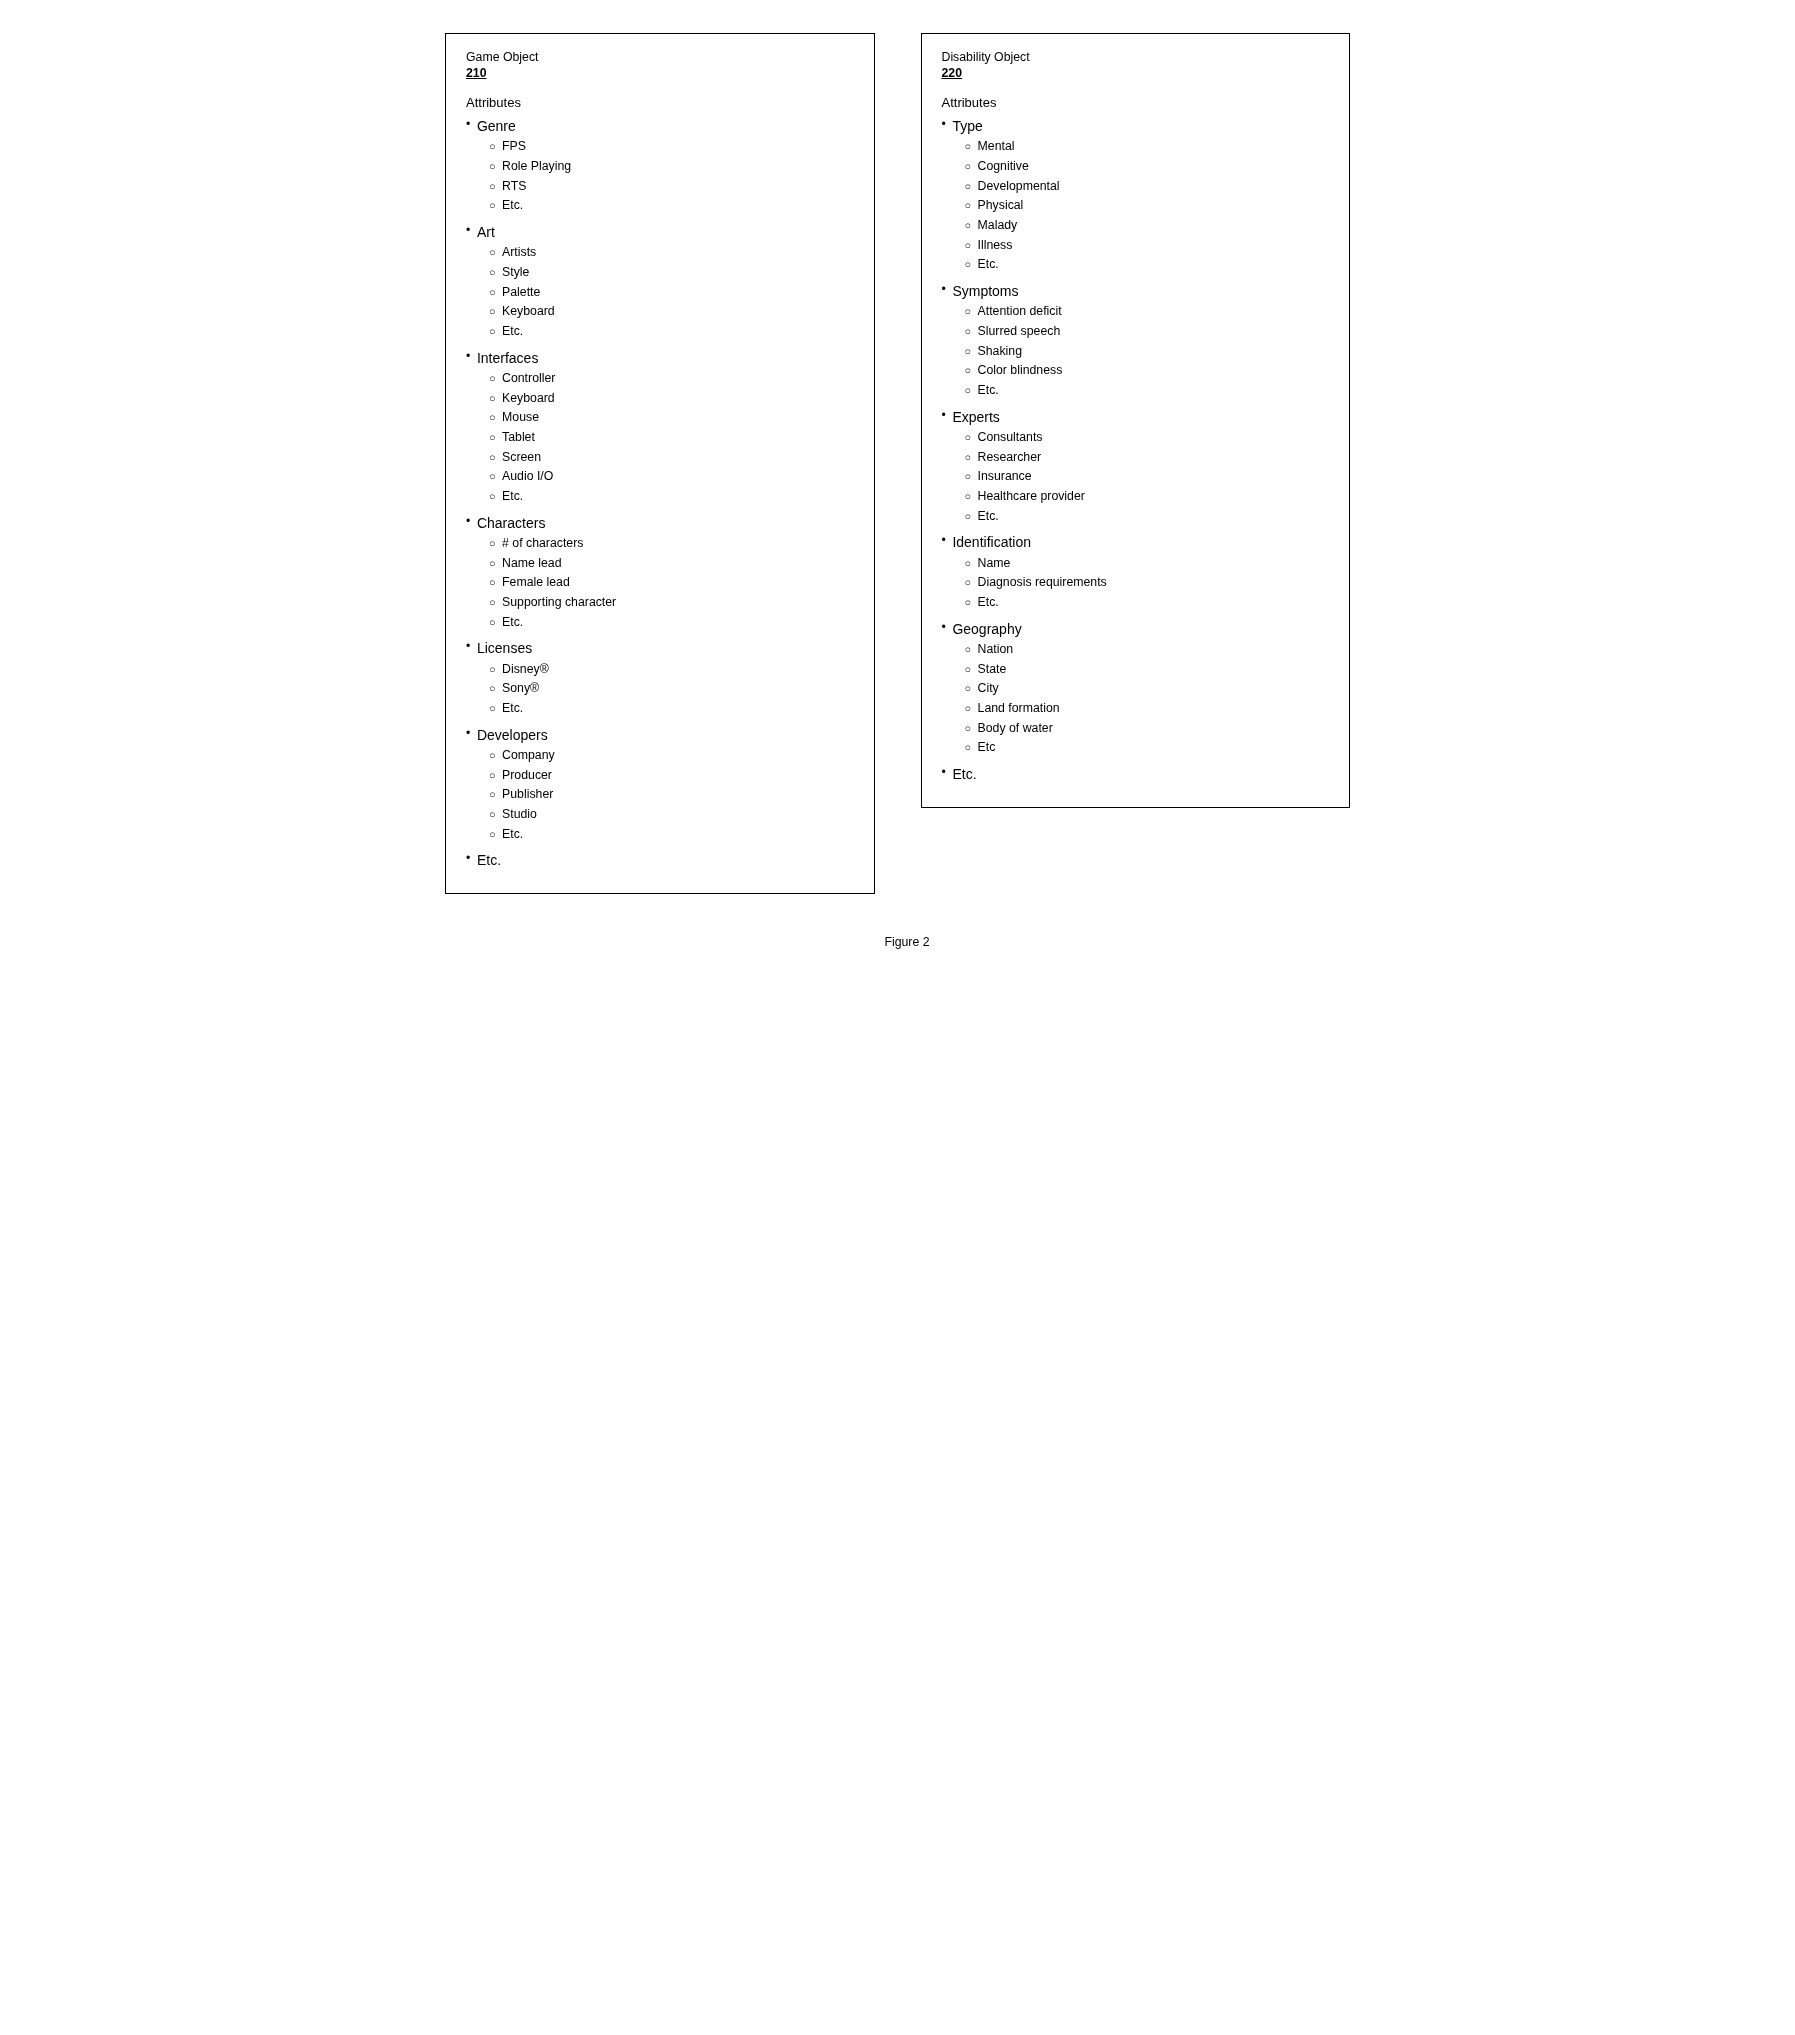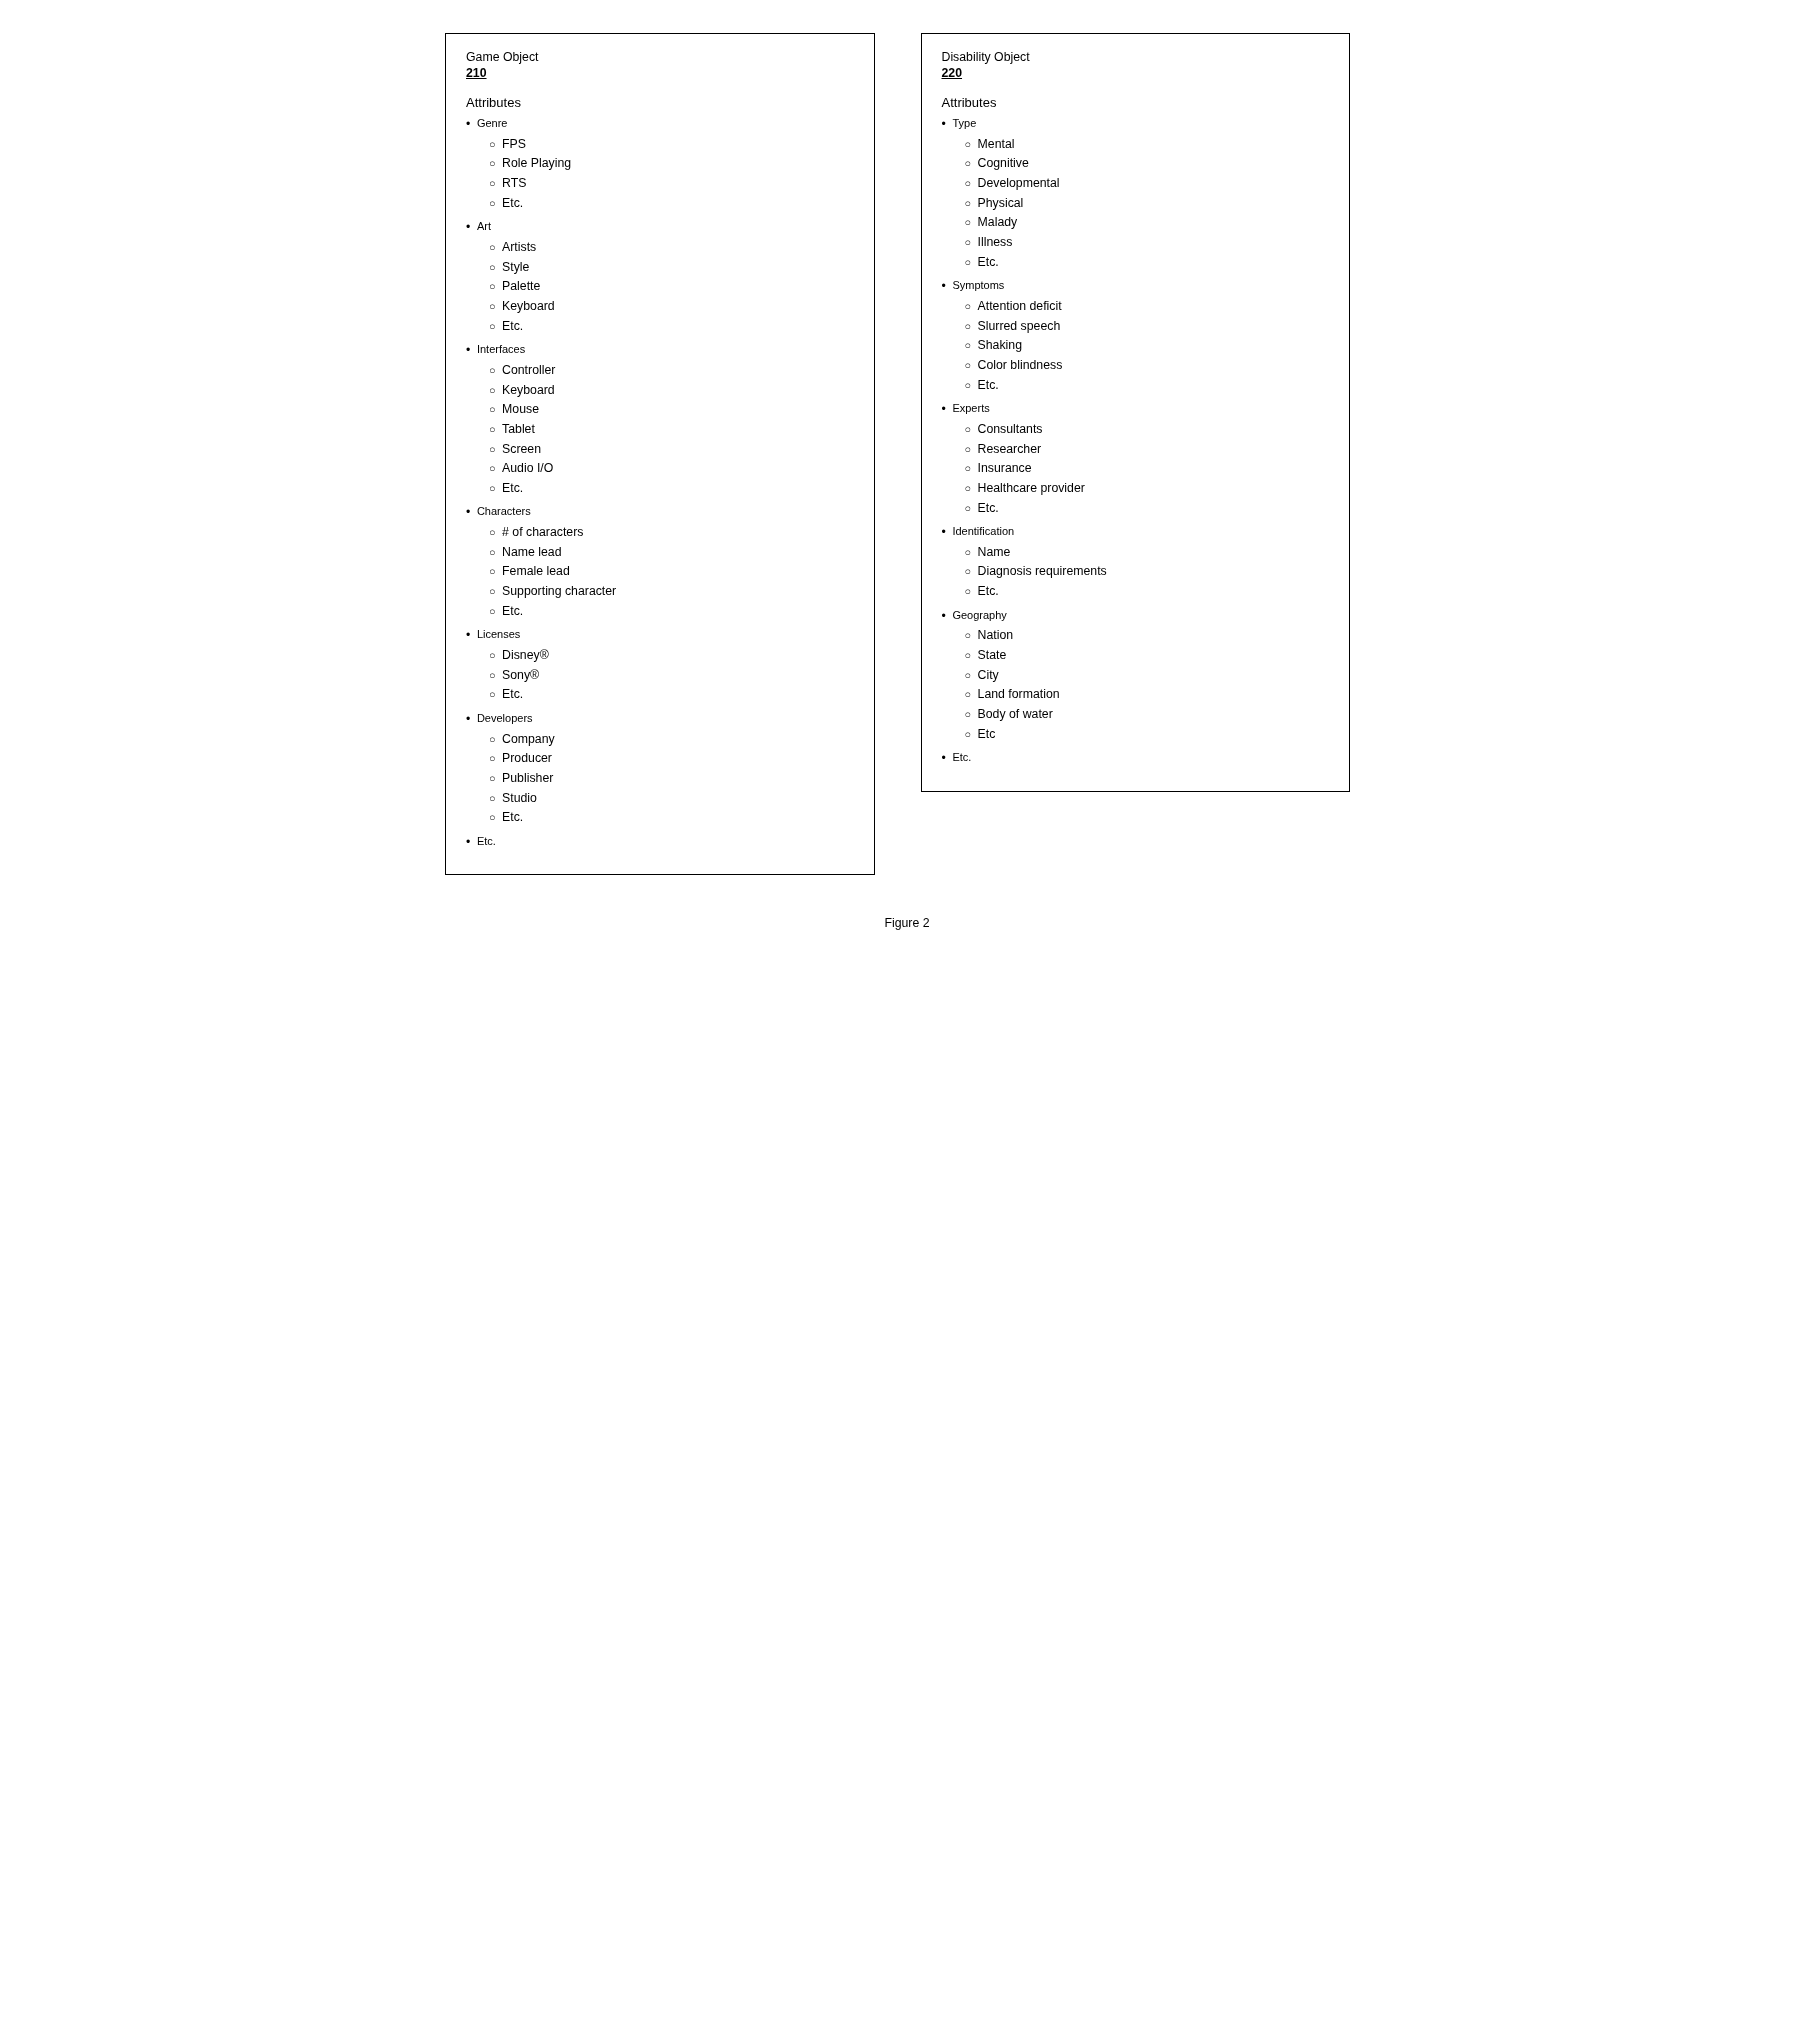--- a/index.html
+++ b/index.html
@@ -73,21 +73,21 @@
       gap: 6.6px;
     }
 
     .bullet {
       font-size: 12.3px;
       line-height: 1.6;
       flex-shrink: 0;
     }
 
     .top-level-label {
-      font-size: 11px;
+      font-size: 14px;
       line-height: 1.6;
       font-weight: normal;
     }
 
     .sub-list {
       list-style: none;
       padding: 0;
       margin: 0 0 3.3px 23px;
     }
 

